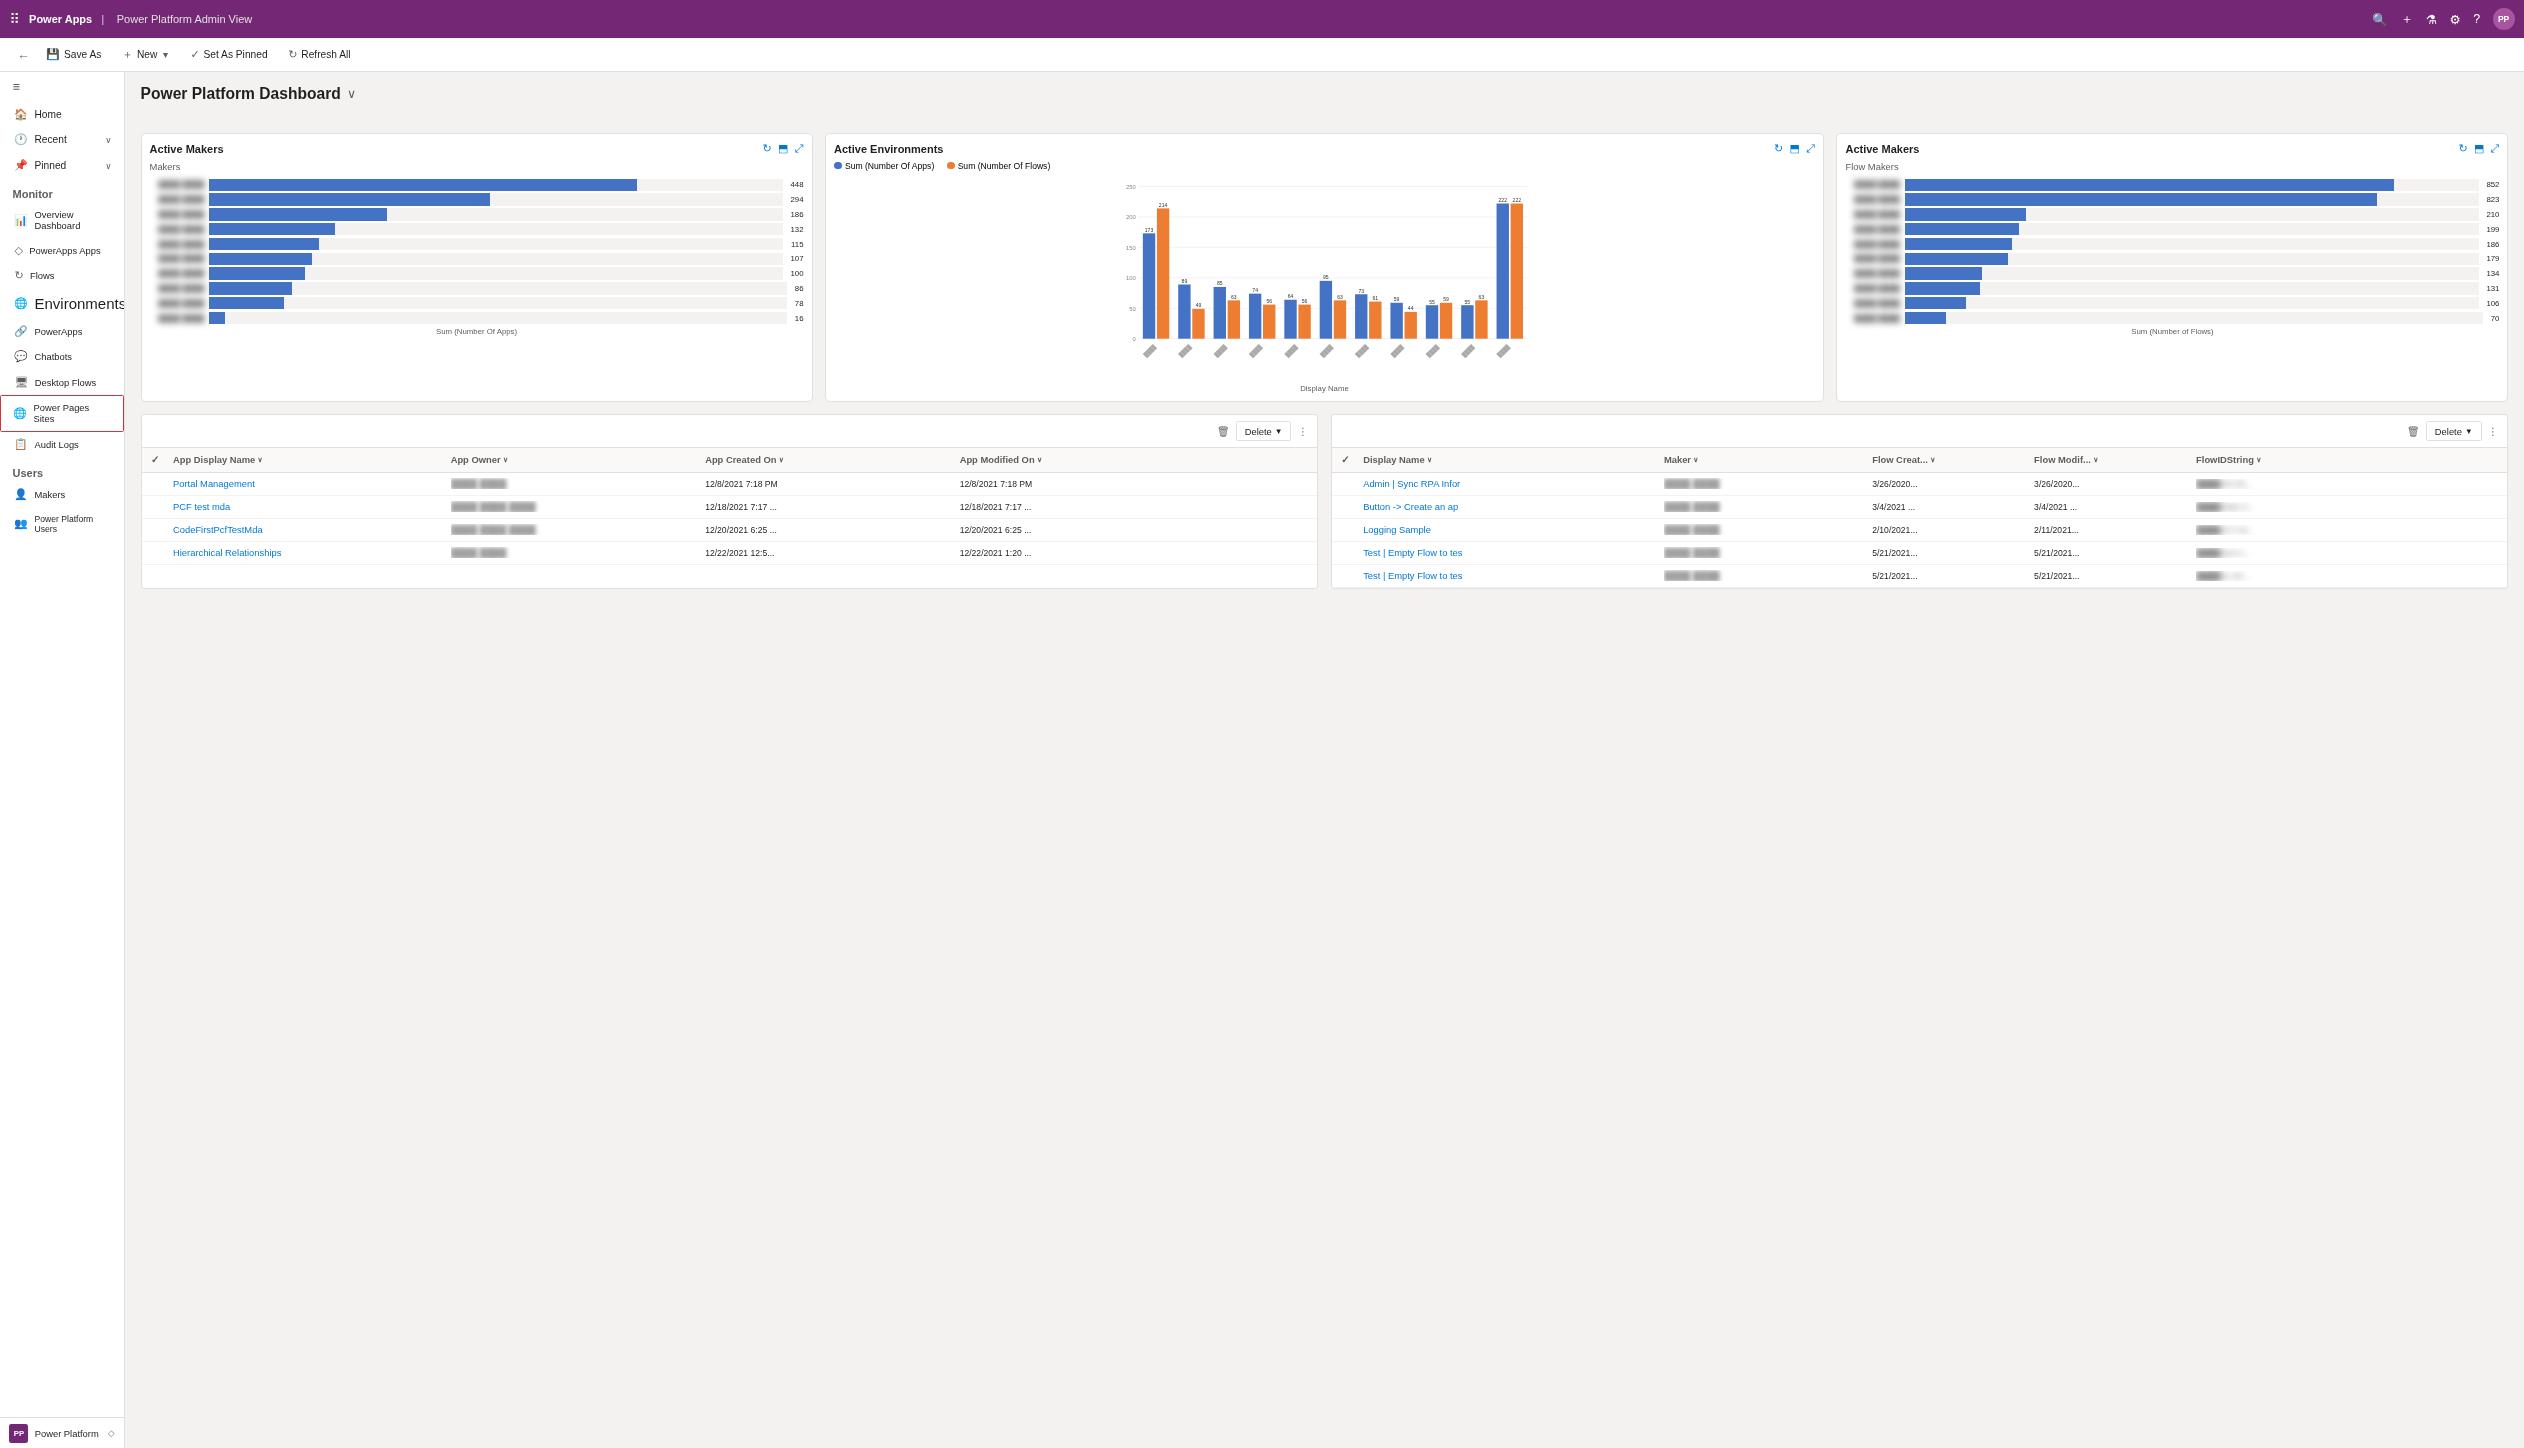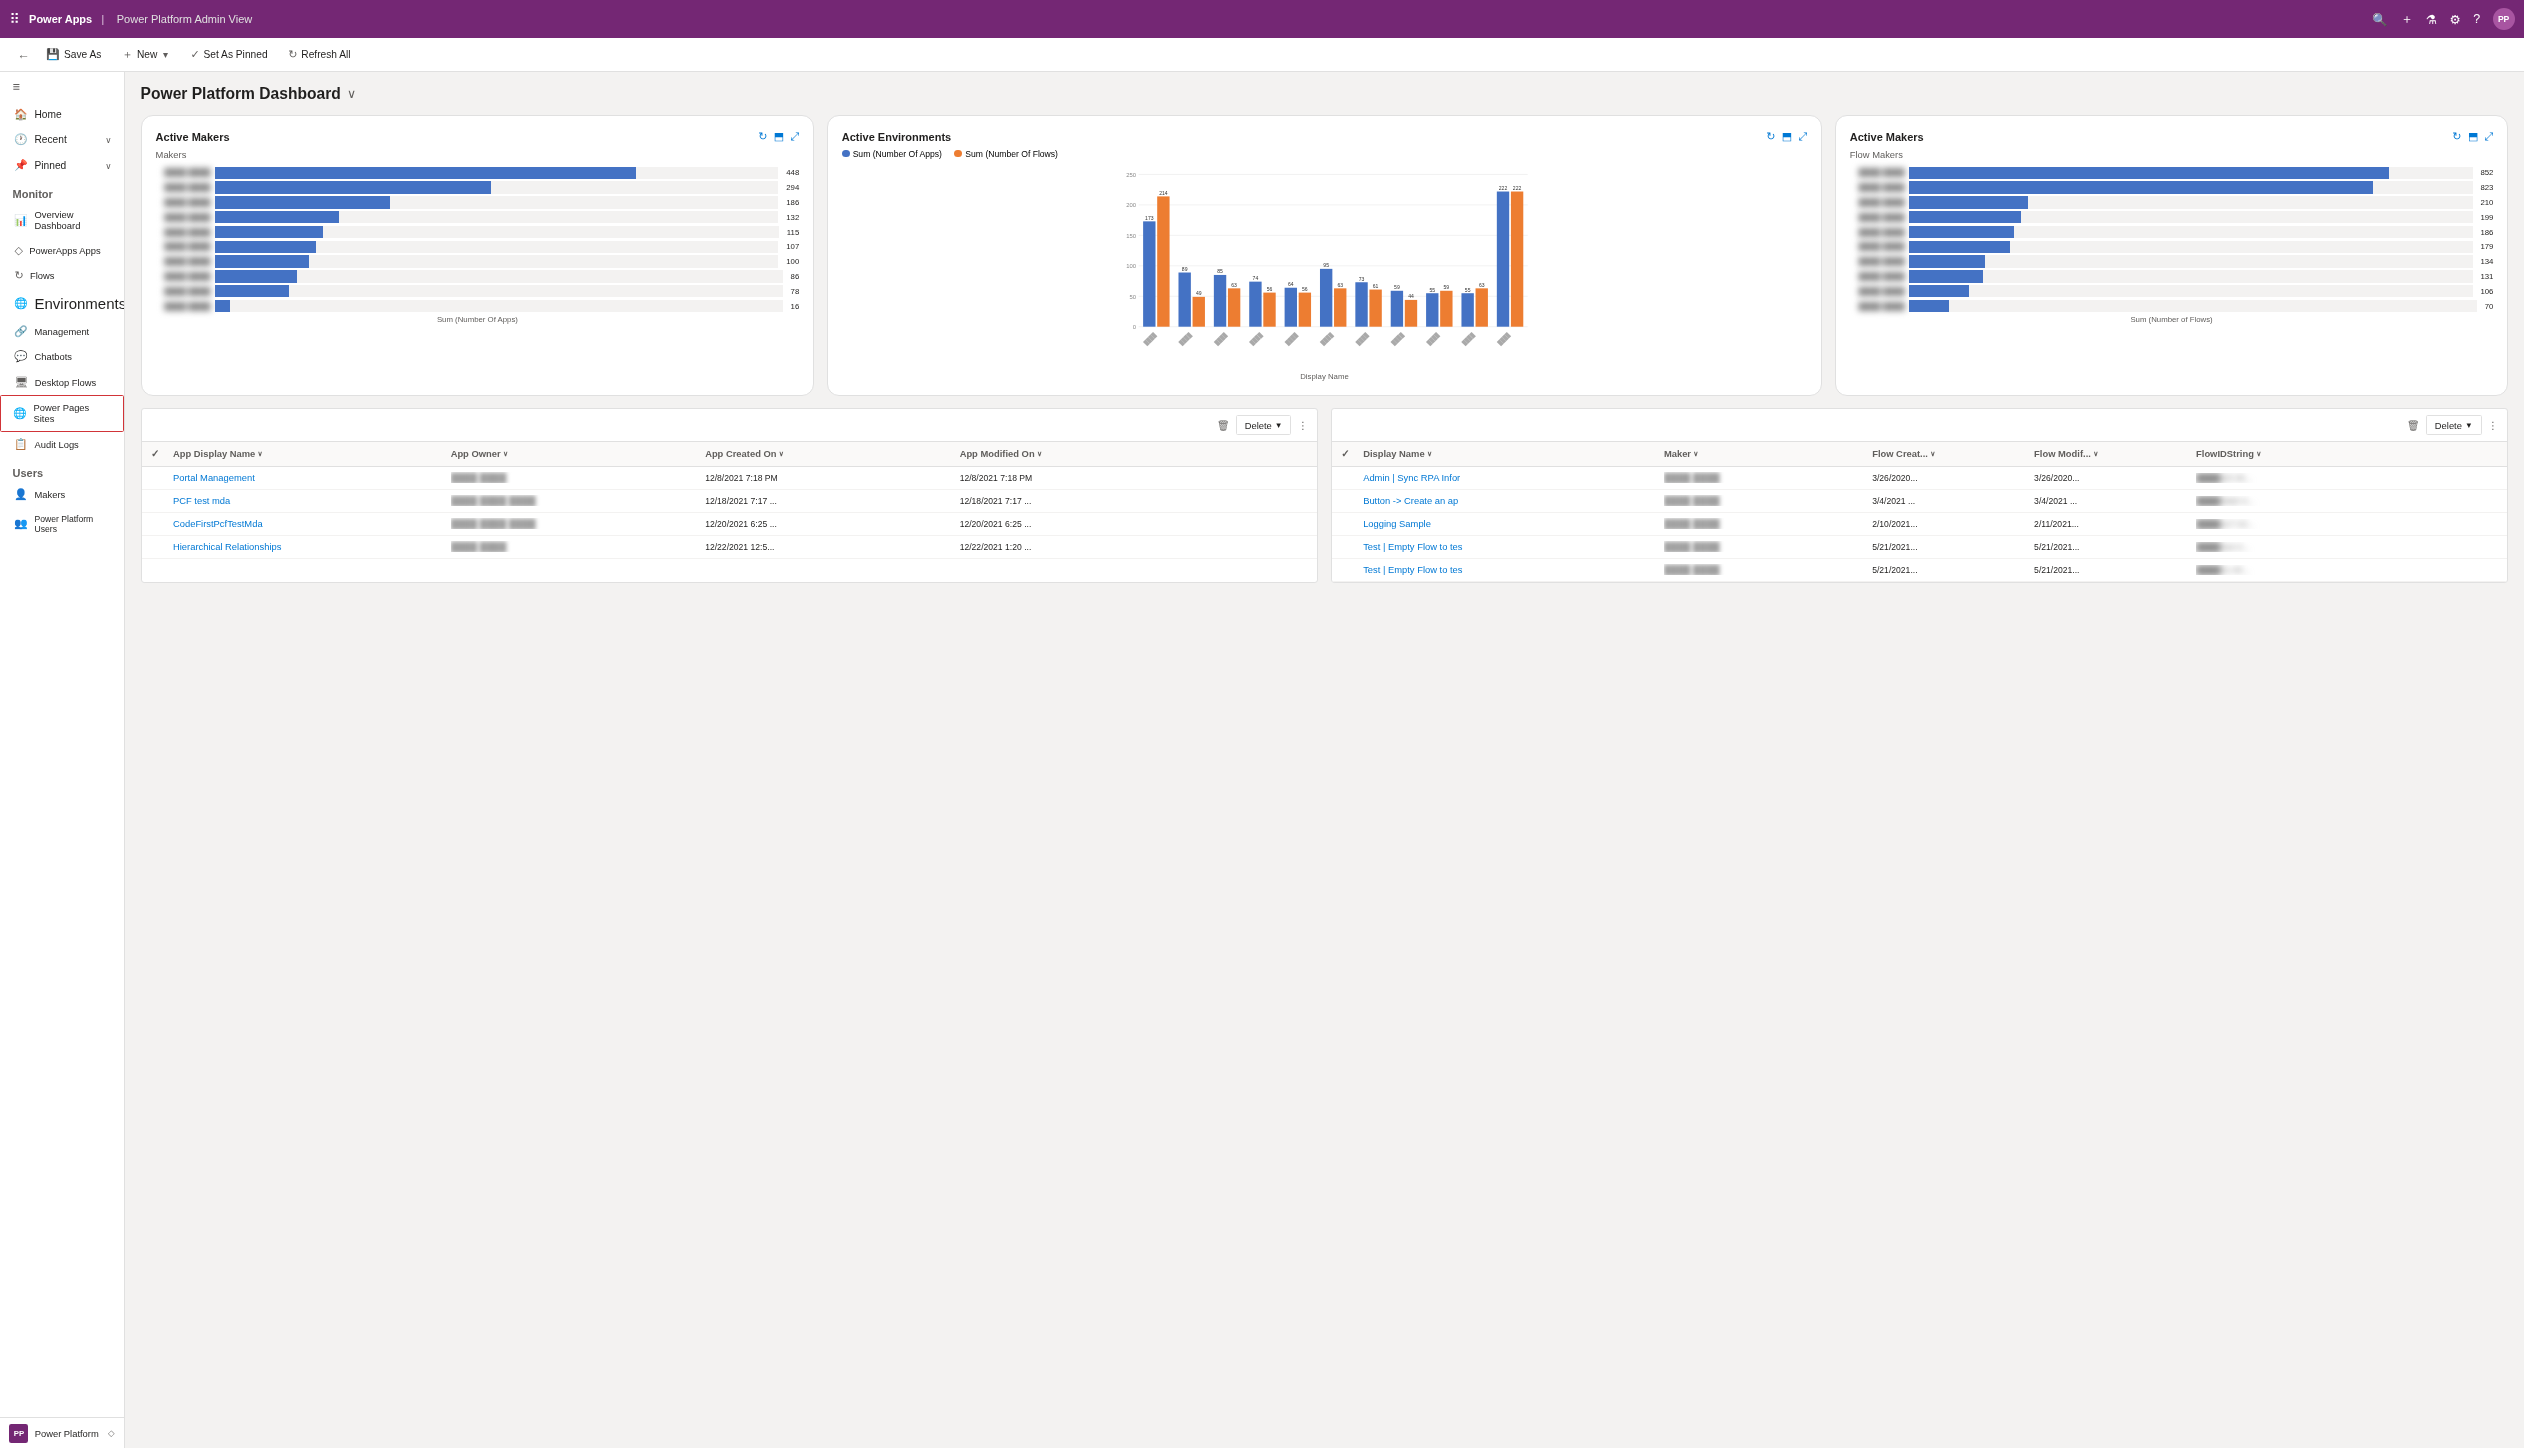--- a/index.html
+++ b/index.html
@@ -147,24 +147,25 @@
 
     
     .charts-row {
       display: flex;
       gap: 12.5px;
       margin-bottom: 12.5px;
     }
     .chart-card {
       background: white;
       border: 0.8px solid #e0e0e0;
-      border-radius: 12px;
-      padding: 14px;
+      border-radius: 5px;
+      padding: 8px;
       flex: 1;
       min-width: 0;
+      margin-top: 18px;
     }
     .chart-header {
       display: flex; align-items: center; justify-content: space-between;
       margin-bottom: 6.3px;
     }
     .chart-title { font-size: 11px; font-weight: 600; color: #201f1e; }
     .chart-actions { display: flex; gap: 6.3px; }
     .chart-action-btn { font-size: 11px; color: #0078d4; cursor: pointer; }
     .chart-subtitle { font-size: 9.4px; color: #605e5c; margin-bottom: 6.3px; }
     .chart-legend { display: flex; gap: 12.5px; margin-bottom: 6.3px; font-size: 8.6px; }
@@ -307,21 +308,21 @@
       <div class="sidebar-item">
         <span class="icon">↻</span>
         <span style="font-size:9.4px">Flows</span>
       </div>
       <div class="sidebar-item">
         <span class="icon">🌐</span>
         <span style="font-size:15px">Environments</span>
       </div>
       <div class="sidebar-item">
         <span class="icon">🔗</span>
-        <span style="font-size:9.4px">Management</span>
+        <span style="font-size:9.4px">PowerApps</span>
       </div>
       <div class="sidebar-item">
         <span class="icon">💬</span>
         <span style="font-size:9.4px">Chatbots</span>
       </div>
       <div class="sidebar-item">
         <span class="icon">🖥</span>
         <span style="font-size:9.4px">Desktop Flows</span>
       </div>
       <div class="sidebar-item selected-outline" style="border:1.6px solid #d13438;border-radius:1.6px;">

